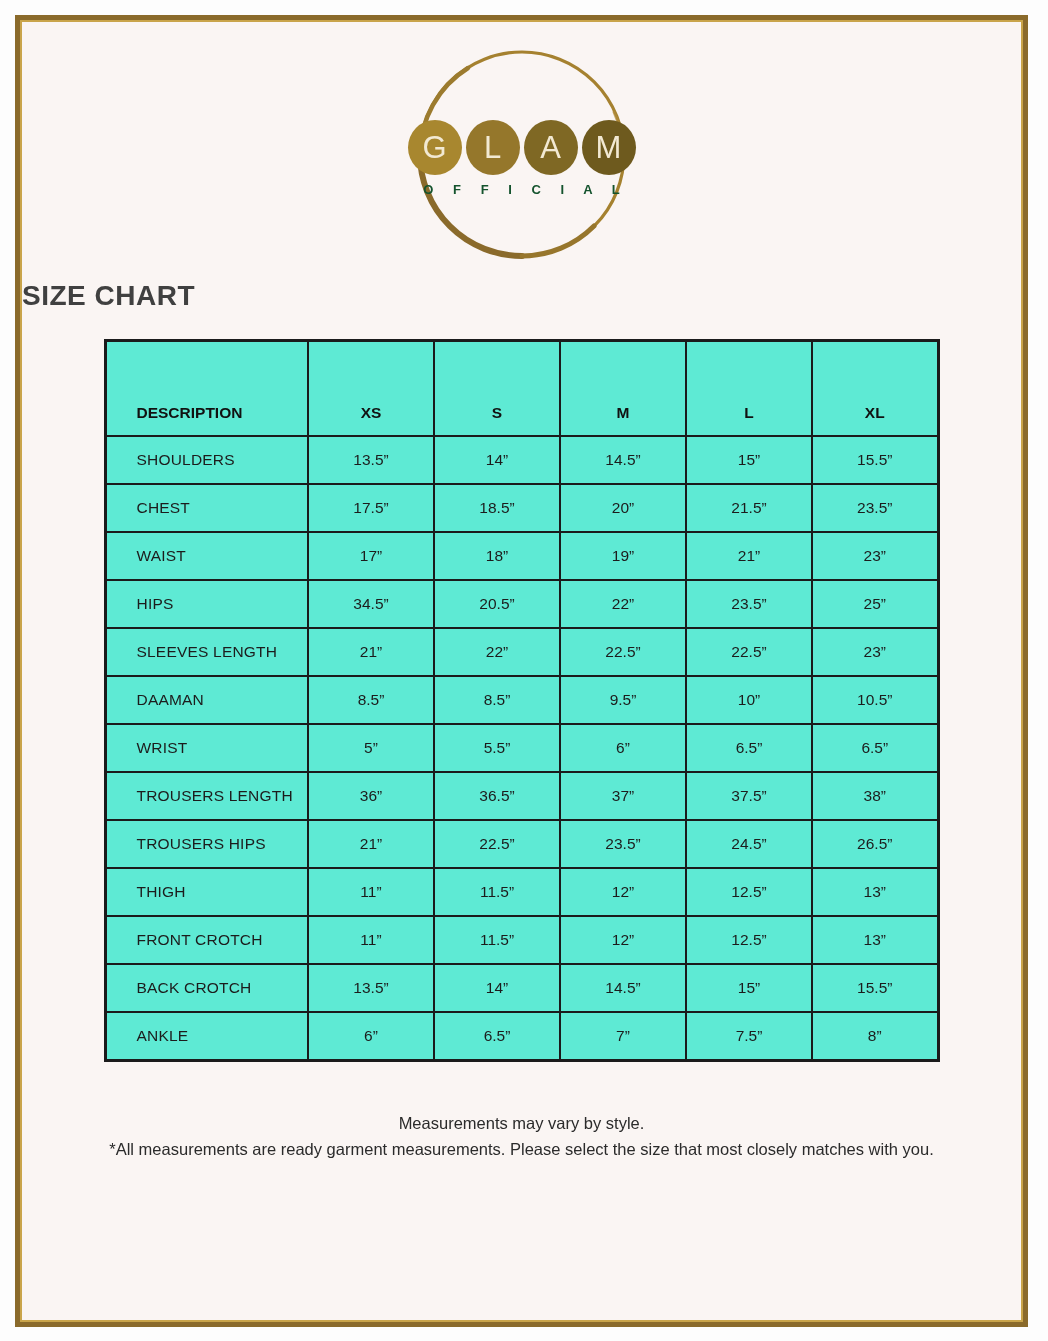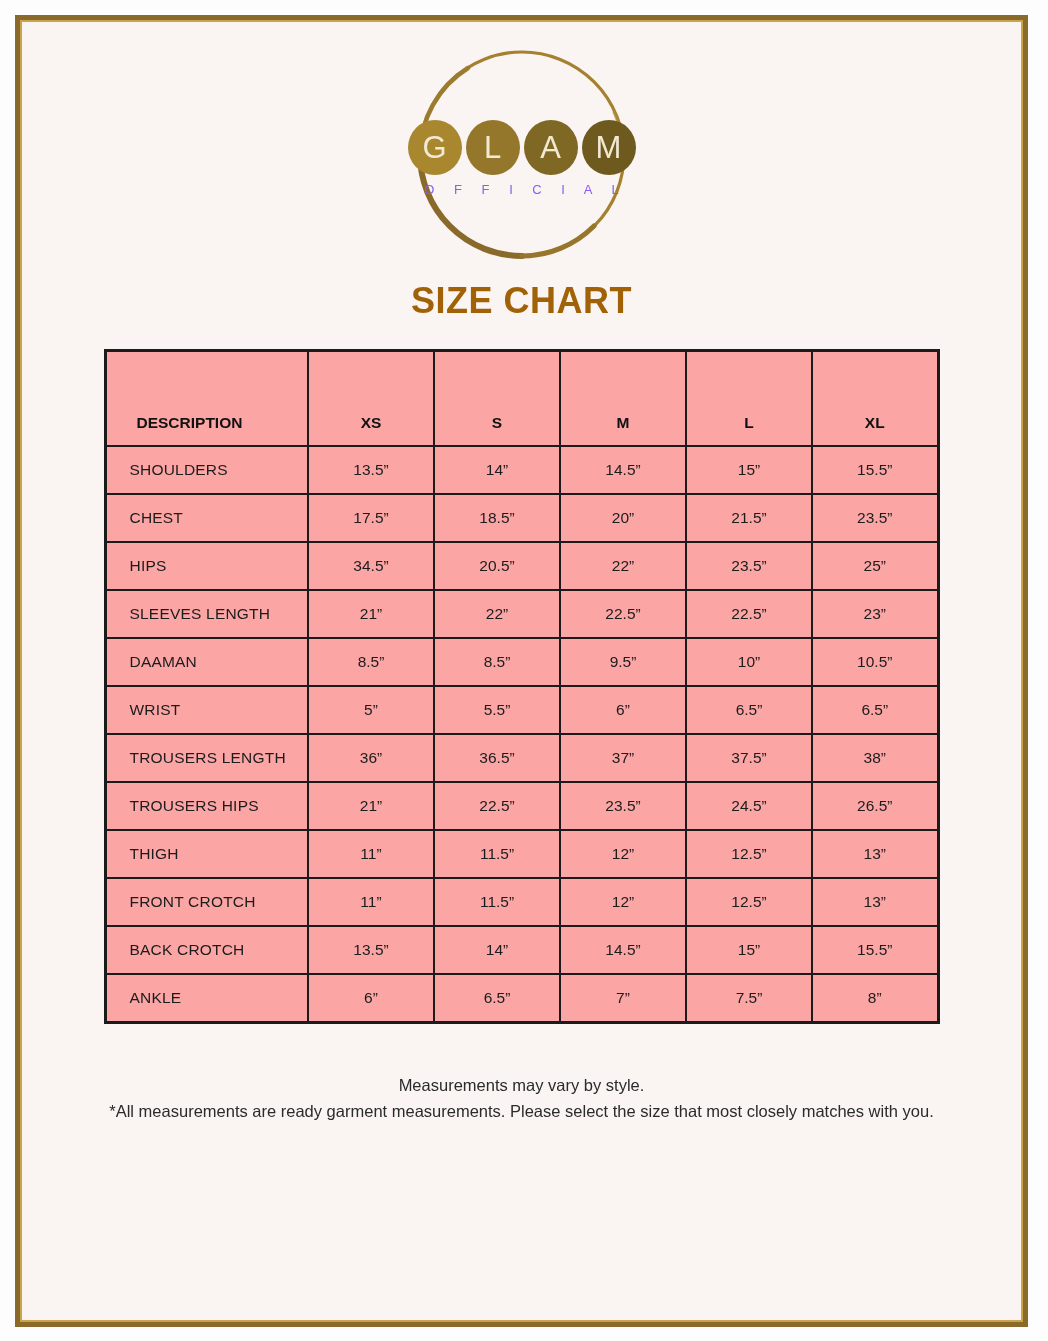--- a/index.html
+++ b/index.html
@@ -42,39 +42,39 @@
     color:#f2e9d3;
     font-size:31px;
     font-weight:400;
     letter-spacing:0;
   }
   .official{
     margin-top:7px;
     font-size:13px;
     letter-spacing:8px;
     padding-left:8px;
-    color:#8b5cf6;
-    font-weight:400;
+    color:#14532d;
+    font-weight:700;
   }
   
   .title{
-    text-align:center;
-    font-size:36px;
+    text-align:left;
+    font-size:28px;
     font-weight:bold;
-    color:#a16207;
+    color:#404040;
     letter-spacing:0.5px;
     margin:10px 0 0 0;
   }
   
   table{
     border-collapse:collapse;
     table-layout:fixed;
     width:832px;
     margin:27px auto 0;
-    background:#fca5a5;
+    background:#5eead4;
   }
   table, th, td{ border:2px solid #1b1b1b; }
   table{ border-width:3px; }
   th{
     height:80px;
     vertical-align:bottom;
     padding:0 0 13px 0;
     font-size:15.5px;
     font-weight:bold;
     color:#111;
@@ -82,21 +82,21 @@
   th.desc-h{ text-align:left; padding-left:30px; }
   td{
     height:46px;
     font-size:15.5px;
     color:#1c1c1c;
     text-align:center;
     padding:0;
   }
   td.row-label{
     text-align:left;
-    padding-left:23px;
+    padding-left:30px;
     letter-spacing:0.2px;
   }
   
   .footnote{
     margin-top:49px;
     text-align:center;
     font-size:16.5px;
     color:#2b2b2b;
     line-height:1.55;
   }
@@ -160,20 +160,28 @@
 
   <tr>
     <td class="row-label">CHEST</td>
     <td>17.5”</td>
     <td>18.5”</td>
     <td>20”</td>
     <td>21.5”</td>
     <td>23.5”</td>
   </tr>
 
+  <tr>
+    <td class="row-label">WAIST</td>
+    <td>17”</td>
+    <td>18”</td>
+    <td>19”</td>
+    <td>21”</td>
+    <td>23”</td>
+  </tr>
 
   <tr>
     <td class="row-label">HIPS</td>
     <td>34.5”</td>
     <td>20.5”</td>
     <td>22”</td>
     <td>23.5”</td>
     <td>25”</td>
   </tr>
 

